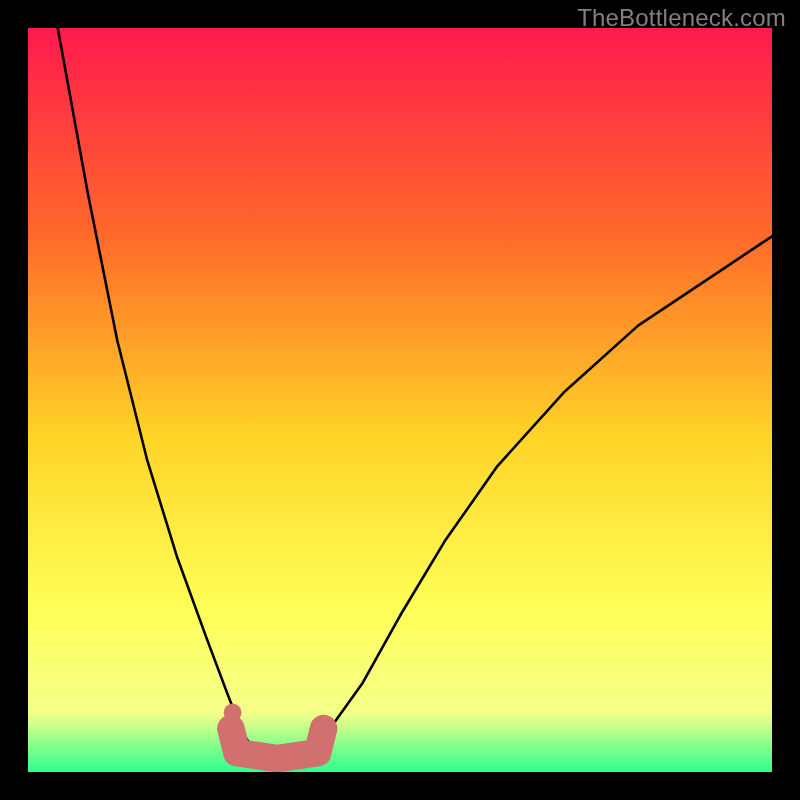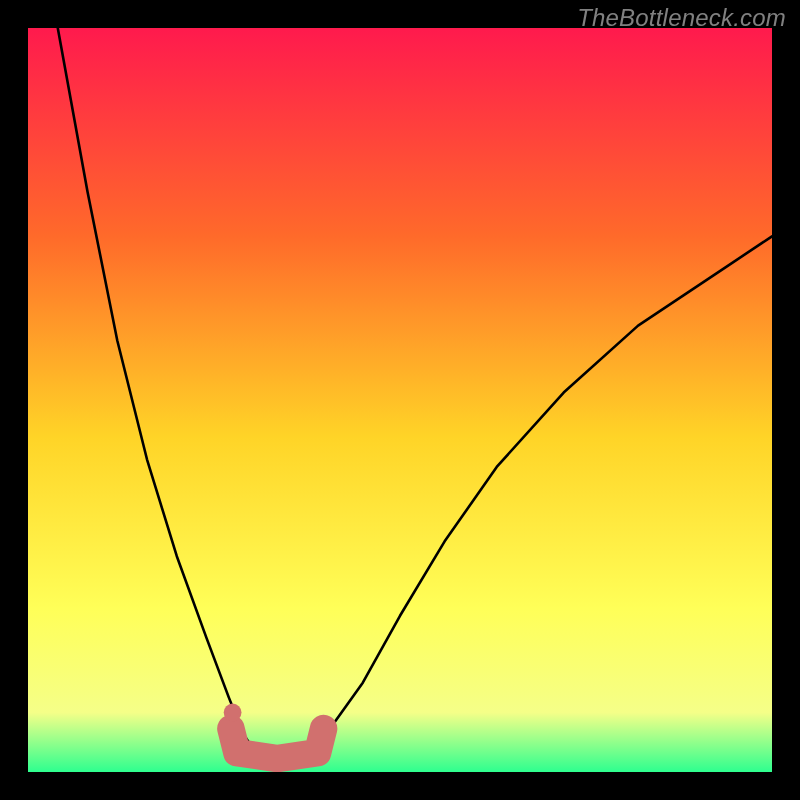--- a/index.html
+++ b/index.html
@@ -9,21 +9,20 @@
     height: 800px;
     background: #000;
     font-family: Arial, Helvetica, sans-serif;
     overflow: hidden;
   }
   .frame {
     position: relative;
     width: 800px;
     height: 612px;
     background: #000;
-    font-style: italic;
   }
   .watermark {
     position: absolute;
     top: 4px;
     right: 14px;
     color: #808080;
     font-size: 24px;
     font-weight: 500;
     z-index: 20;
     letter-spacing: 0.2px;

